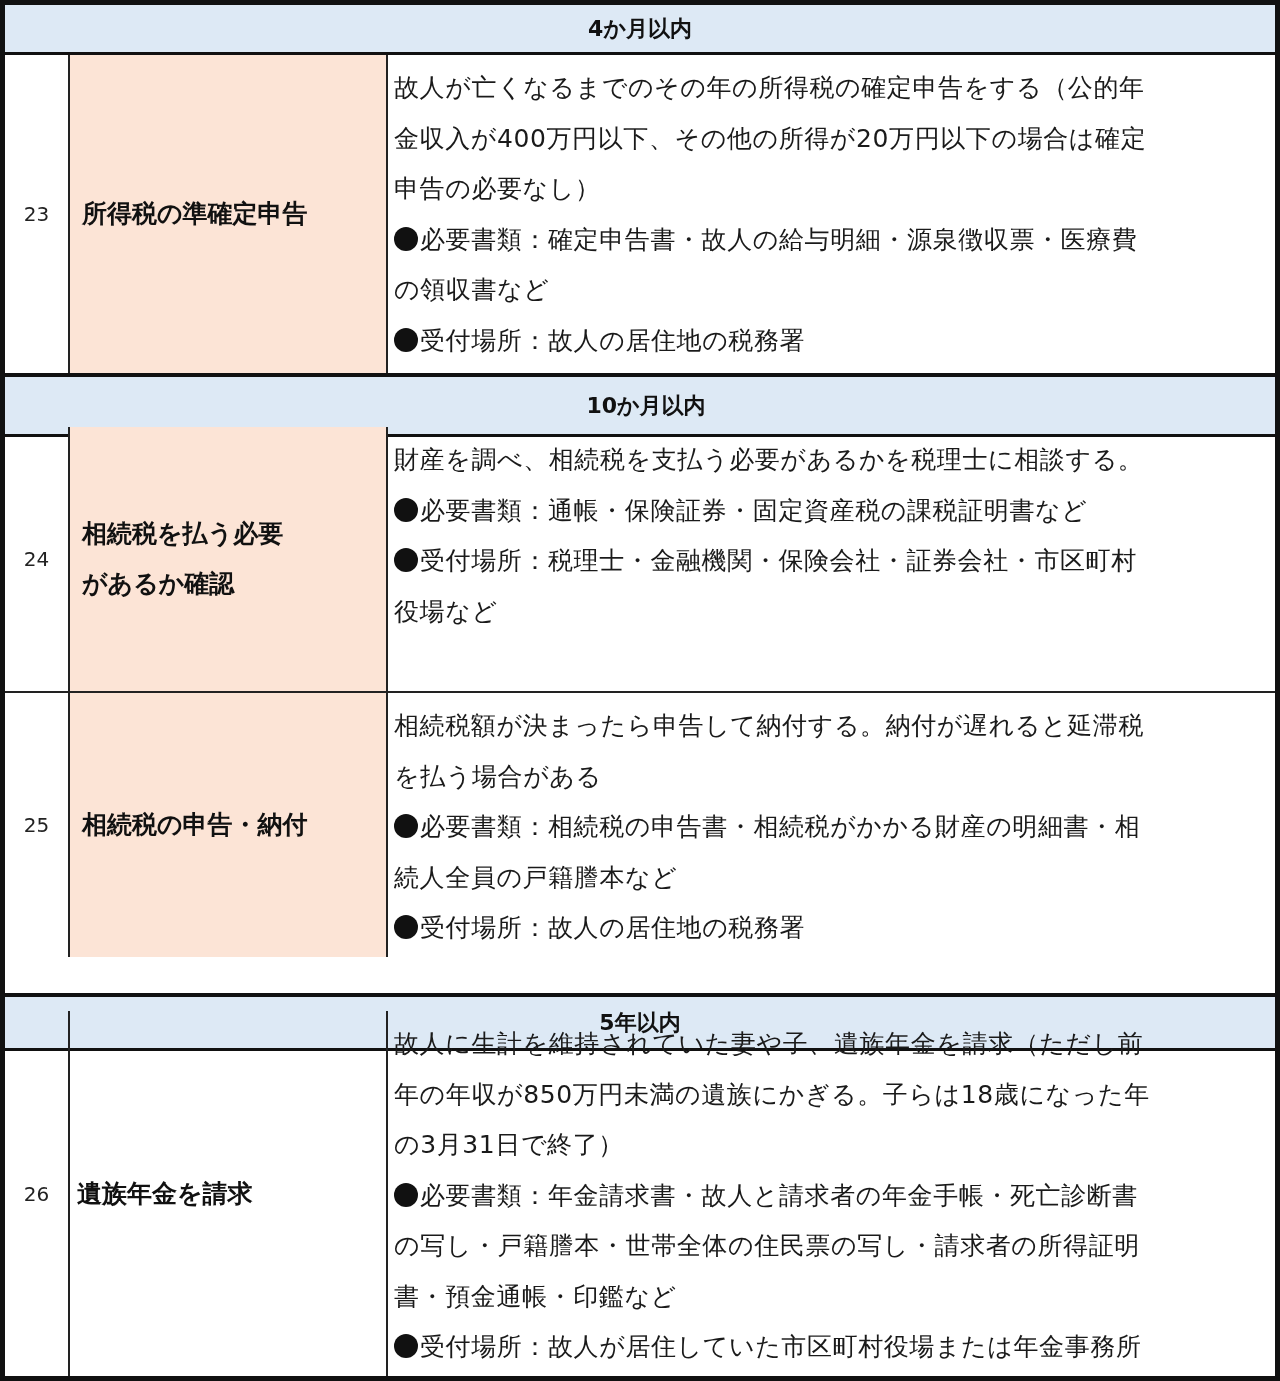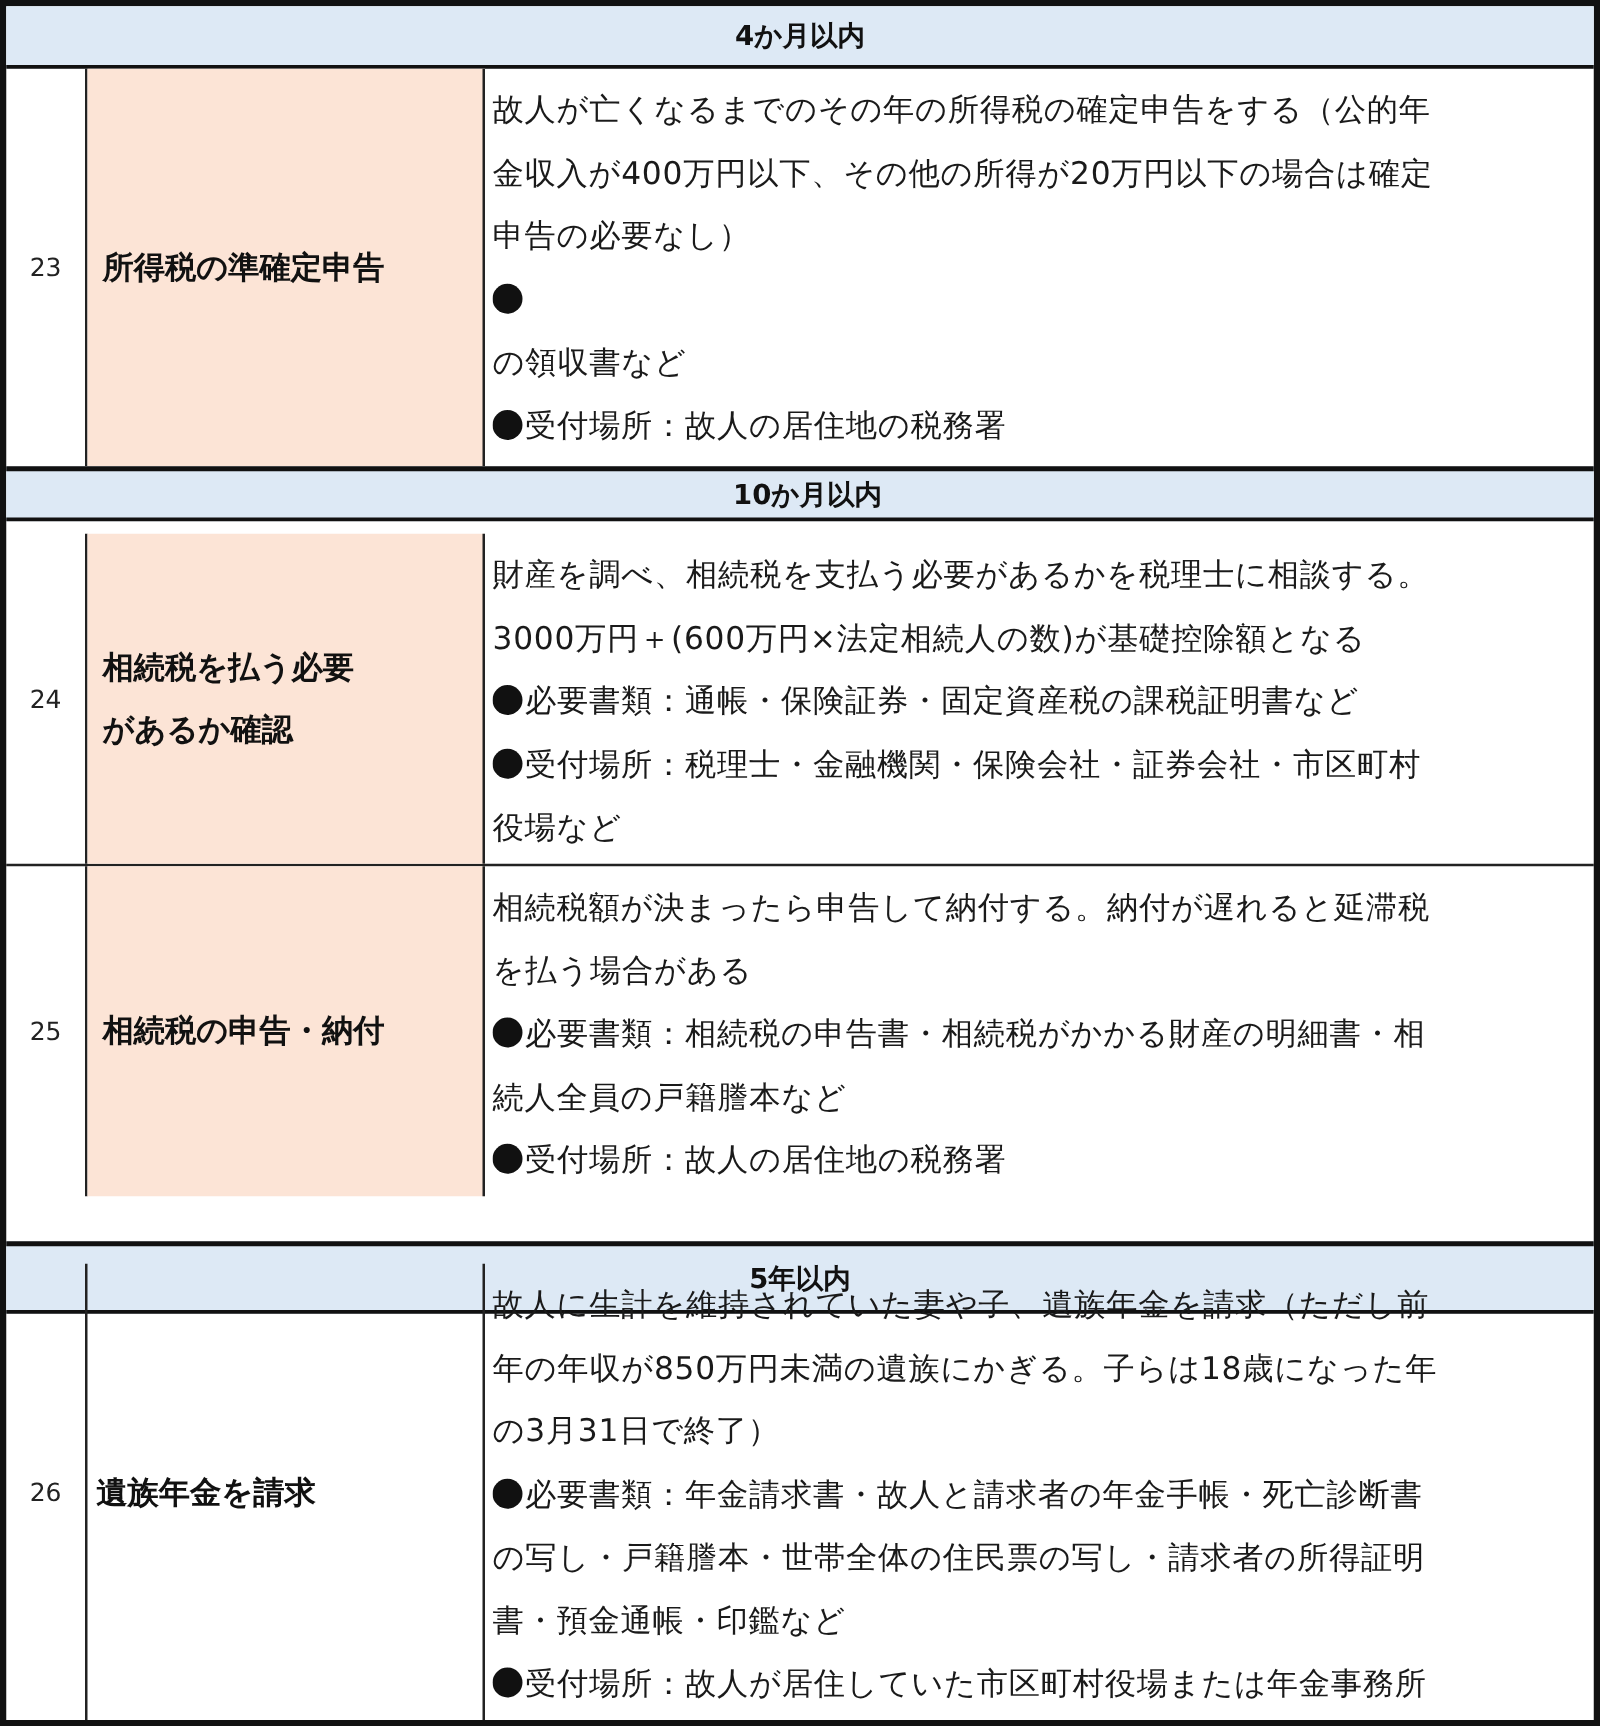--- a/index.html
+++ b/index.html
@@ -26,40 +26,39 @@
   </div>
   <div class="row" style="top:50px; height:318px;">
     <div class="num">23</div>
     <div class="title peach">
       <span>所得税の準確定申告</span>
     </div>
     <div class="desc">
       <div class="line">故人が亡くなるまでのその年の所得税の確定申告をする（公的年</div>
       <div class="line">金収入が400万円以下、その他の所得が20万円以下の場合は確定</div>
       <div class="line">申告の必要なし）</div>
-      <div class="line"><span class="bullet"></span></div>
+      <div class="line"><span class="bullet"></span><span>必要書類：確定申告書・故人の給与明細・源泉徴収票・医療費</span></div>
       <div class="line">の領収書など</div>
       <div class="line"><span class="bullet"></span><span>受付場所：故人の居住地の税務署</span></div>
     </div>
   </div>
 
-  <div class="section top-border" style="top:368px; height:44px;padding-left:12px;">
+  <div class="section top-border" style="top:368px; height:64px;padding-left:12px;">
     <span>10か月以内</span>
   </div>
   <div class="row bottom-border" style="top:422px; height:266px;">
     <div class="num">24</div>
     <div class="title peach">
       <div>
         <div>相続税を払う必要</div>
         <div>があるか確認</div>
       </div>
     </div>
     <div class="desc">
       <div class="line">財産を調べ、相続税を支払う必要があるかを税理士に相談する。</div>
-      <div class="line">3000万円＋(600万円×法定相続人の数)が基礎控除額となる</div>
       <div class="line"><span class="bullet"></span><span>必要書類：通帳・保険証券・固定資産税の課税証明書など</span></div>
       <div class="line"><span class="bullet"></span><span>受付場所：税理士・金融機関・保険会社・証券会社・市区町村</span></div>
       <div class="line">役場など</div>
     </div>
   </div>
   <div class="row" style="top:688px; height:264px;">
     <div class="num">25</div>
     <div class="title peach">
       <span>相続税の申告・納付</span>
     </div>

